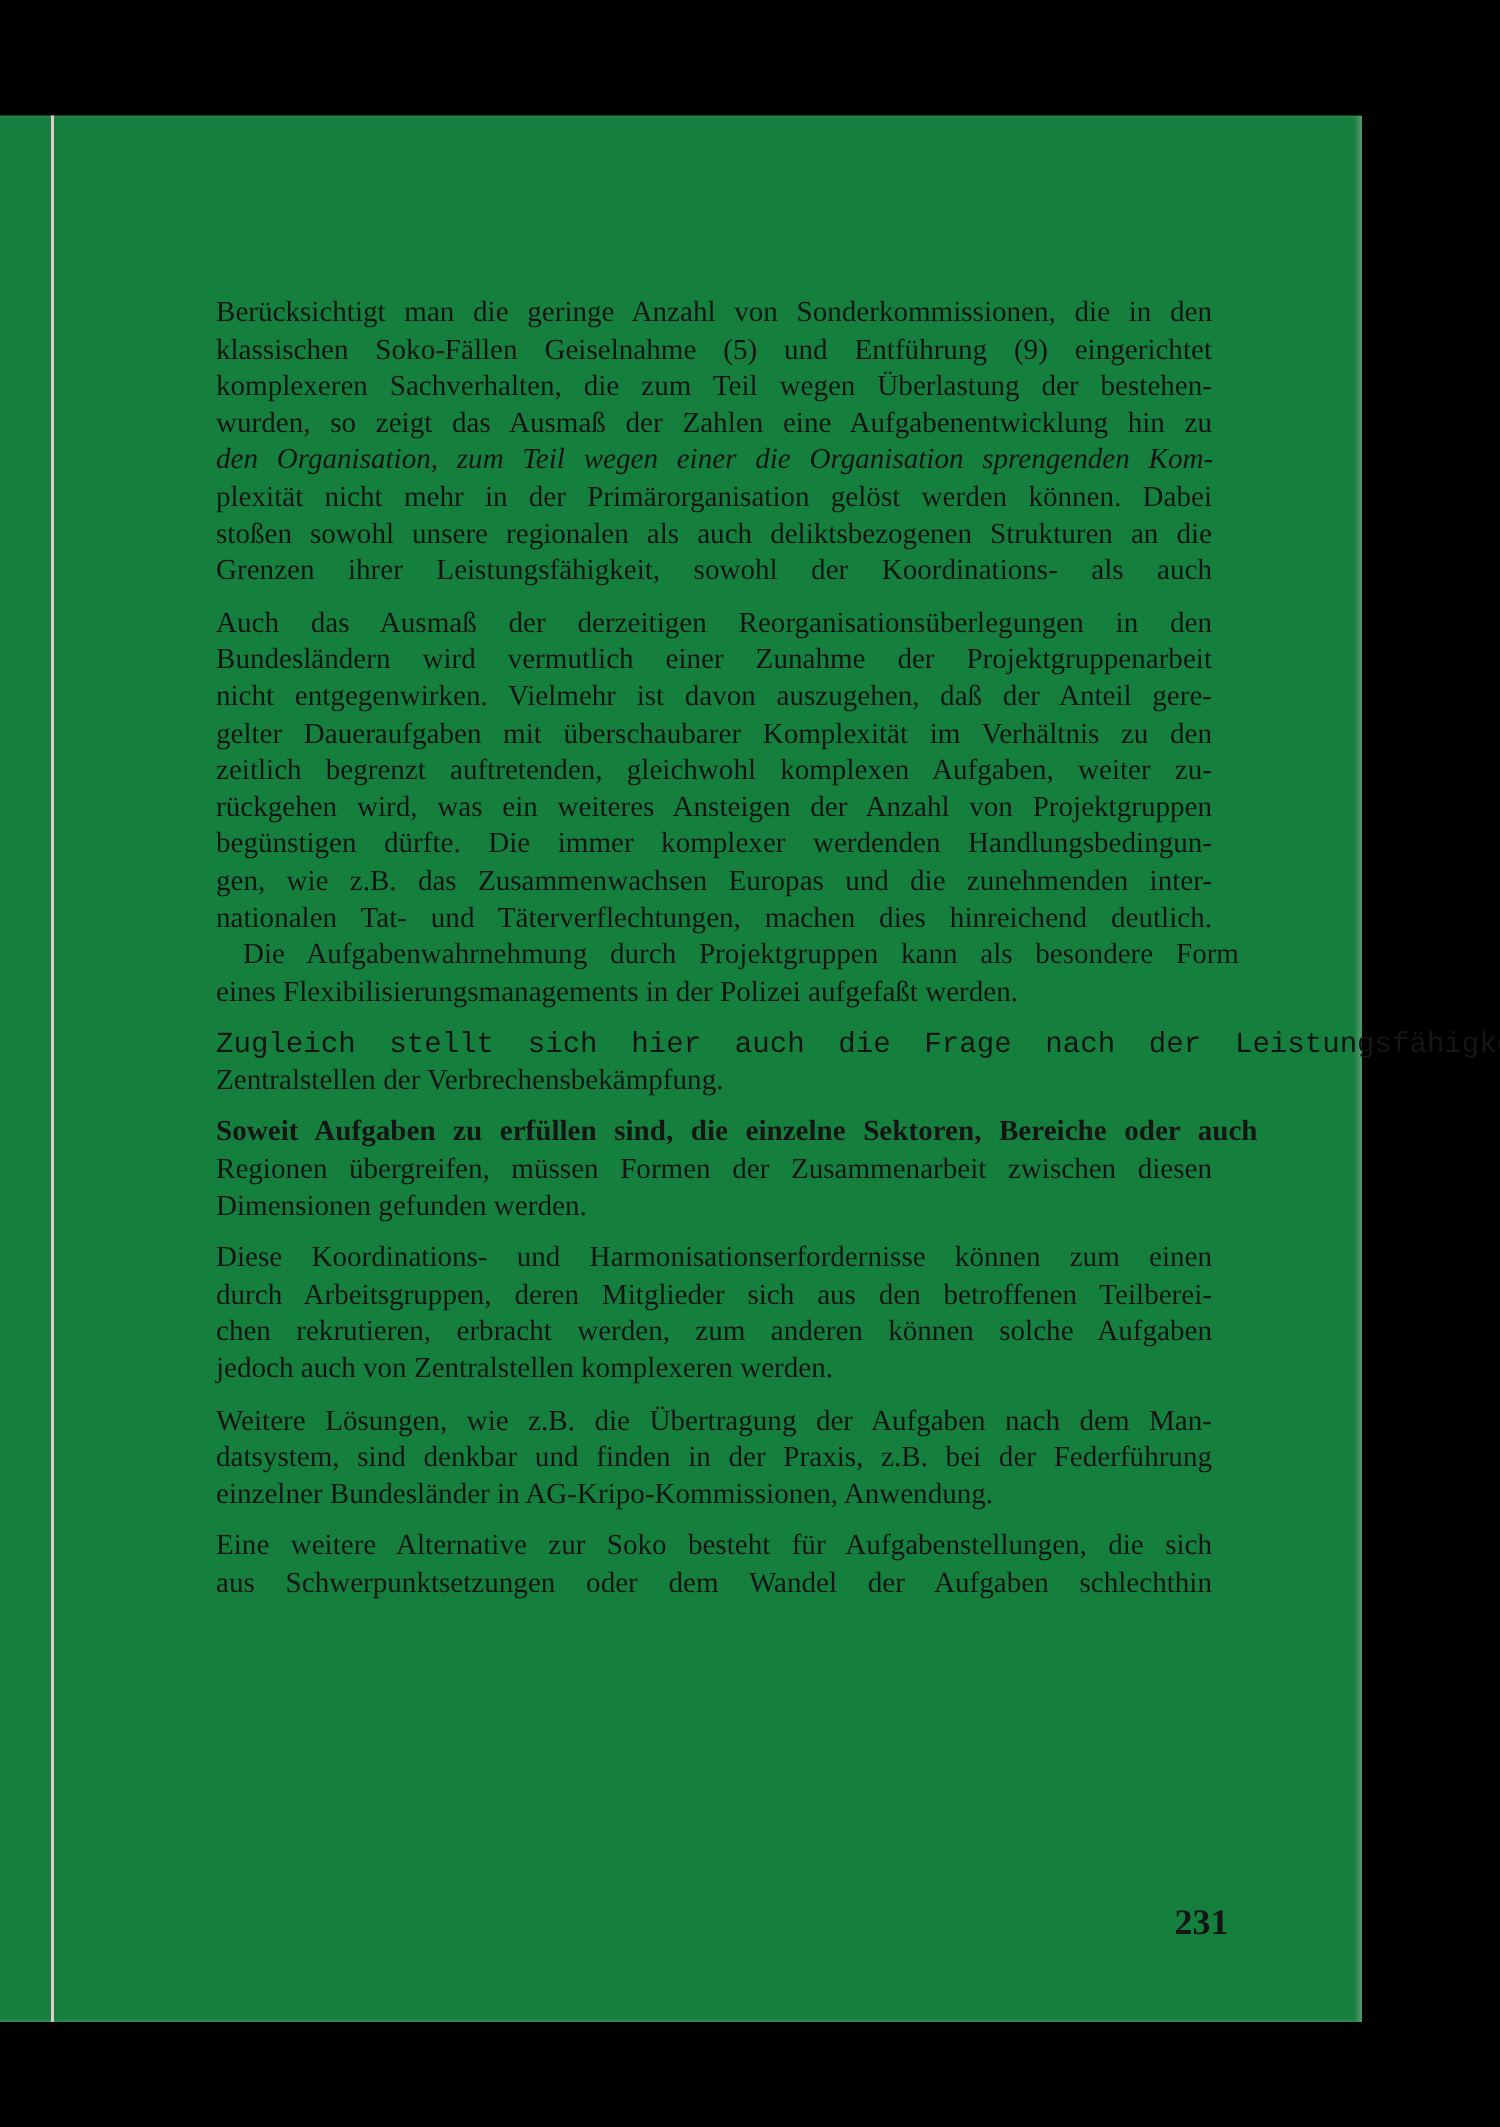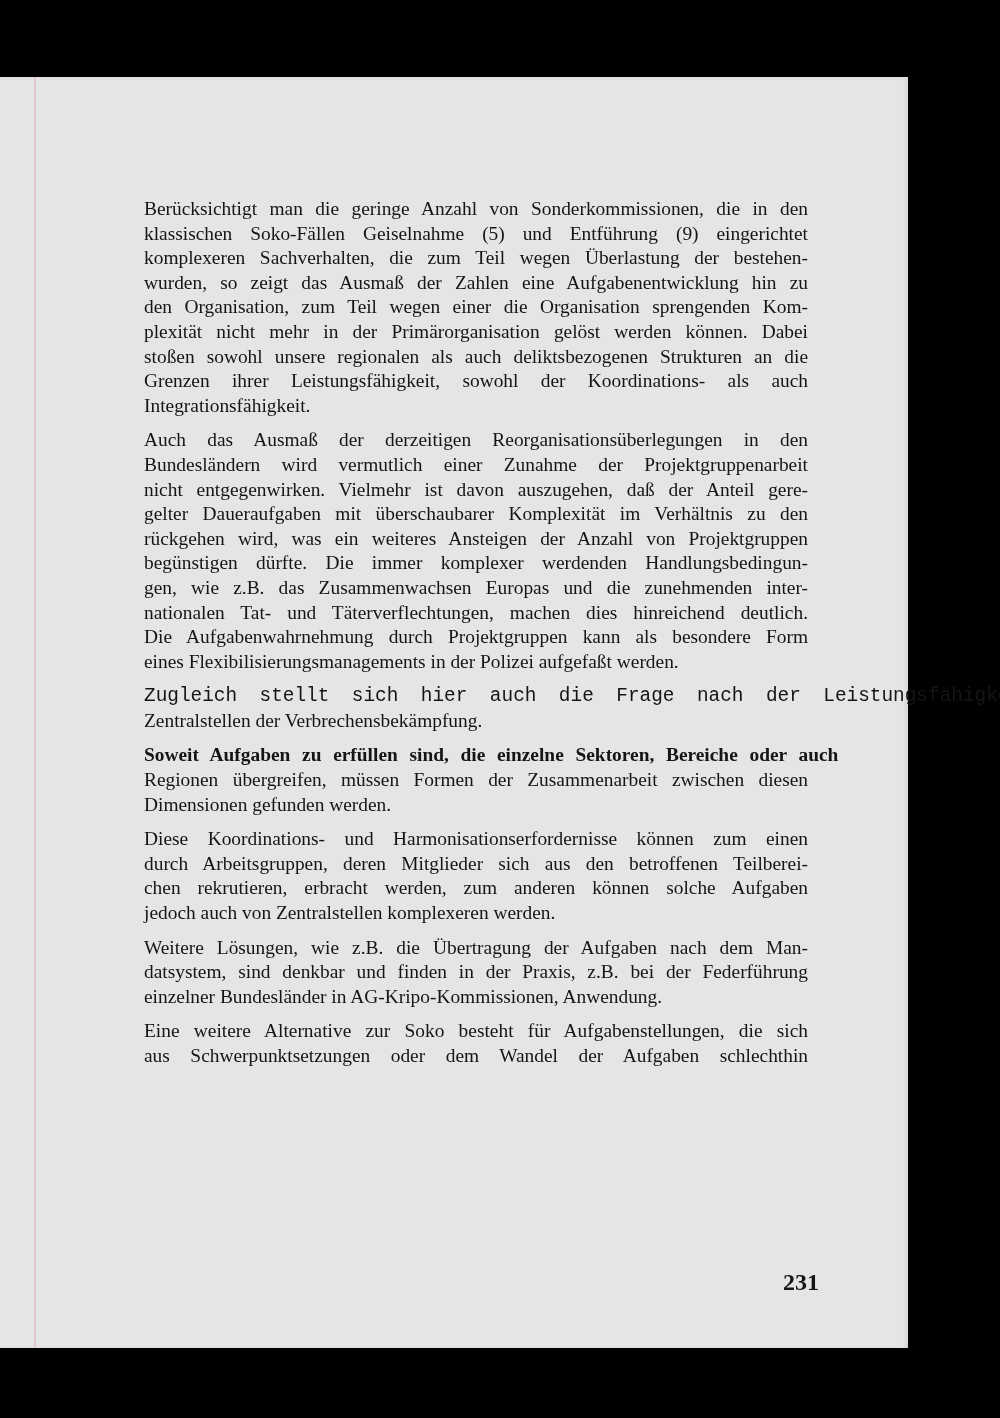--- a/index.html
+++ b/index.html
@@ -12,21 +12,21 @@
     height: 1418px;
     position: relative;
     overflow: hidden;
   }
   .page {
     position: absolute;
     left: 0;
     top: 77px;
     width: 908px;
     height: 1271px;
-    background: #e5e5e5;
+    background: #15803d;
     box-shadow: inset -3px 0 3px rgba(200,190,195,0.35);
   }
   .gutter-line {
     position: absolute;
     left: 34px;
     top: 0;
     width: 2px;
     height: 100%;
     background: #e2c9cf;
   }
@@ -67,36 +67,36 @@
 <body>
 
 <div class="page">
   <div class="gutter-line"></div>
   <div class="text-block" id="text-block">
       <div class="para">
         <span class="line" style="display: block; width: auto; word-spacing: 7.59896px;">Berücksichtigt man die geringe Anzahl von Sonderkommissionen, die in den</span>
         <span class="line" style="display: block; width: auto; word-spacing: 13.0826px;">klassischen Soko-Fällen Geiselnahme (5) und Entführung (9) eingerichtet</span>
         <span class="line" style="display: block; width: auto; word-spacing: 9.78516px;">komplexeren Sachverhalten, die zum Teil wegen Überlastung der bestehen-</span>
         <span class="line" style="display: block; width: auto; word-spacing: 8.29688px;">wurden, so zeigt das Ausmaß der Zahlen eine Aufgabenentwicklung hin zu</span>
-        <span class="line" style="display: block; width: auto; word-spacing: 7.63368px;">den Organisation, zum Teil wegen einer die Organisation sprengenden Kom-</span>
+        <span class="line" style="display: block; width: auto; word-spacing: 7.63368px; font-style: italic;">den Organisation, zum Teil wegen einer die Organisation sprengenden Kom-</span>
         <span class="line" style="display: block; width: auto; word-spacing: 9.31771px;">plexität nicht mehr in der Primärorganisation gelöst werden können. Dabei</span>
         <span class="line" style="display: block; width: auto; word-spacing: 7.18576px;">stoßen sowohl unsere regionalen als auch deliktsbezogenen Strukturen an die</span>
         <span class="line" style="display: block; width: auto; word-spacing: 17.4688px;">Grenzen ihrer Leistungsfähigkeit, sowohl der Koordinations- als auch</span>
-        <span class="line last">Integrationsfähigkeit.</span>
       </div>
       <div class="para">
         <span class="line" style="display: block; width: auto; word-spacing: 16.3661px;">Auch das Ausmaß der derzeitigen Reorganisationsüberlegungen in den</span>
         <span class="line" style="display: block; width: auto; word-spacing: 16.4349px;">Bundesländern wird vermutlich einer Zunahme der Projektgruppenarbeit</span>
         <span class="line" style="display: block; width: auto; word-spacing: 8.91319px;">nicht entgegenwirken. Vielmehr ist davon auszugehen, daß der Anteil gere-</span>
         <span class="line" style="display: block; width: auto; word-spacing: 9.54883px;">gelter Daueraufgaben mit überschaubarer Komplexität im Verhältnis zu den</span>
+        <span class="line" style="display: block; width: auto; word-spacing: 11.2478px;">zeitlich begrenzt auftretenden, gleichwohl komplexen Aufgaben, weiter zu-</span>
         <span class="line" style="display: block; width: auto; word-spacing: 8.32292px;">rückgehen wird, was ein weiteres Ansteigen der Anzahl von Projektgruppen</span>
         <span class="line" style="display: block; width: auto; word-spacing: 13.4688px;">begünstigen dürfte. Die immer komplexer werdenden Handlungsbedingun-</span>
         <span class="line" style="display: block; width: auto; word-spacing: 9.32465px;">gen, wie z.B. das Zusammenwachsen Europas und die zunehmenden inter-</span>
         <span class="line" style="display: block; width: auto; word-spacing: 11.0804px;">nationalen Tat- und Täterverflechtungen, machen dies hinreichend deutlich.</span>
-        <span class="line" style="display: block; width: auto; word-spacing: 10.3125px;">Die Aufgabenwahrnehmung durch Projektgruppen kann als besondere Form</span>
+        <span class="line" style="display: block; width: auto; word-spacing: 10.3125px; margin-left: 18px;">Die Aufgabenwahrnehmung durch Projektgruppen kann als besondere Form</span>
         <span class="line last">eines Flexibilisierungsmanagements in der Polizei aufgefaßt werden.</span>
       </div>
       <div class="para">
         <span class="line" style="display: block; width: auto; word-spacing: 10.8297px; font-family: Liberation Mono, monospace;">Zugleich stellt sich hier auch die Frage nach der Leistungsfähigkeit von</span>
         <span class="line last">Zentralstellen der Verbrechensbekämpfung.</span>
       </div>
       <div class="para">
         <span class="line" style="display: block; width: auto; word-spacing: 6.84844px; font-weight: bold;">Soweit Aufgaben zu erfüllen sind, die einzelne Sektoren, Bereiche oder auch</span>
         <span class="line" style="display: block; width: auto; word-spacing: 9.52232px;">Regionen übergreifen, müssen Formen der Zusammenarbeit zwischen diesen</span>
         <span class="line last">Dimensionen gefunden werden.</span>

